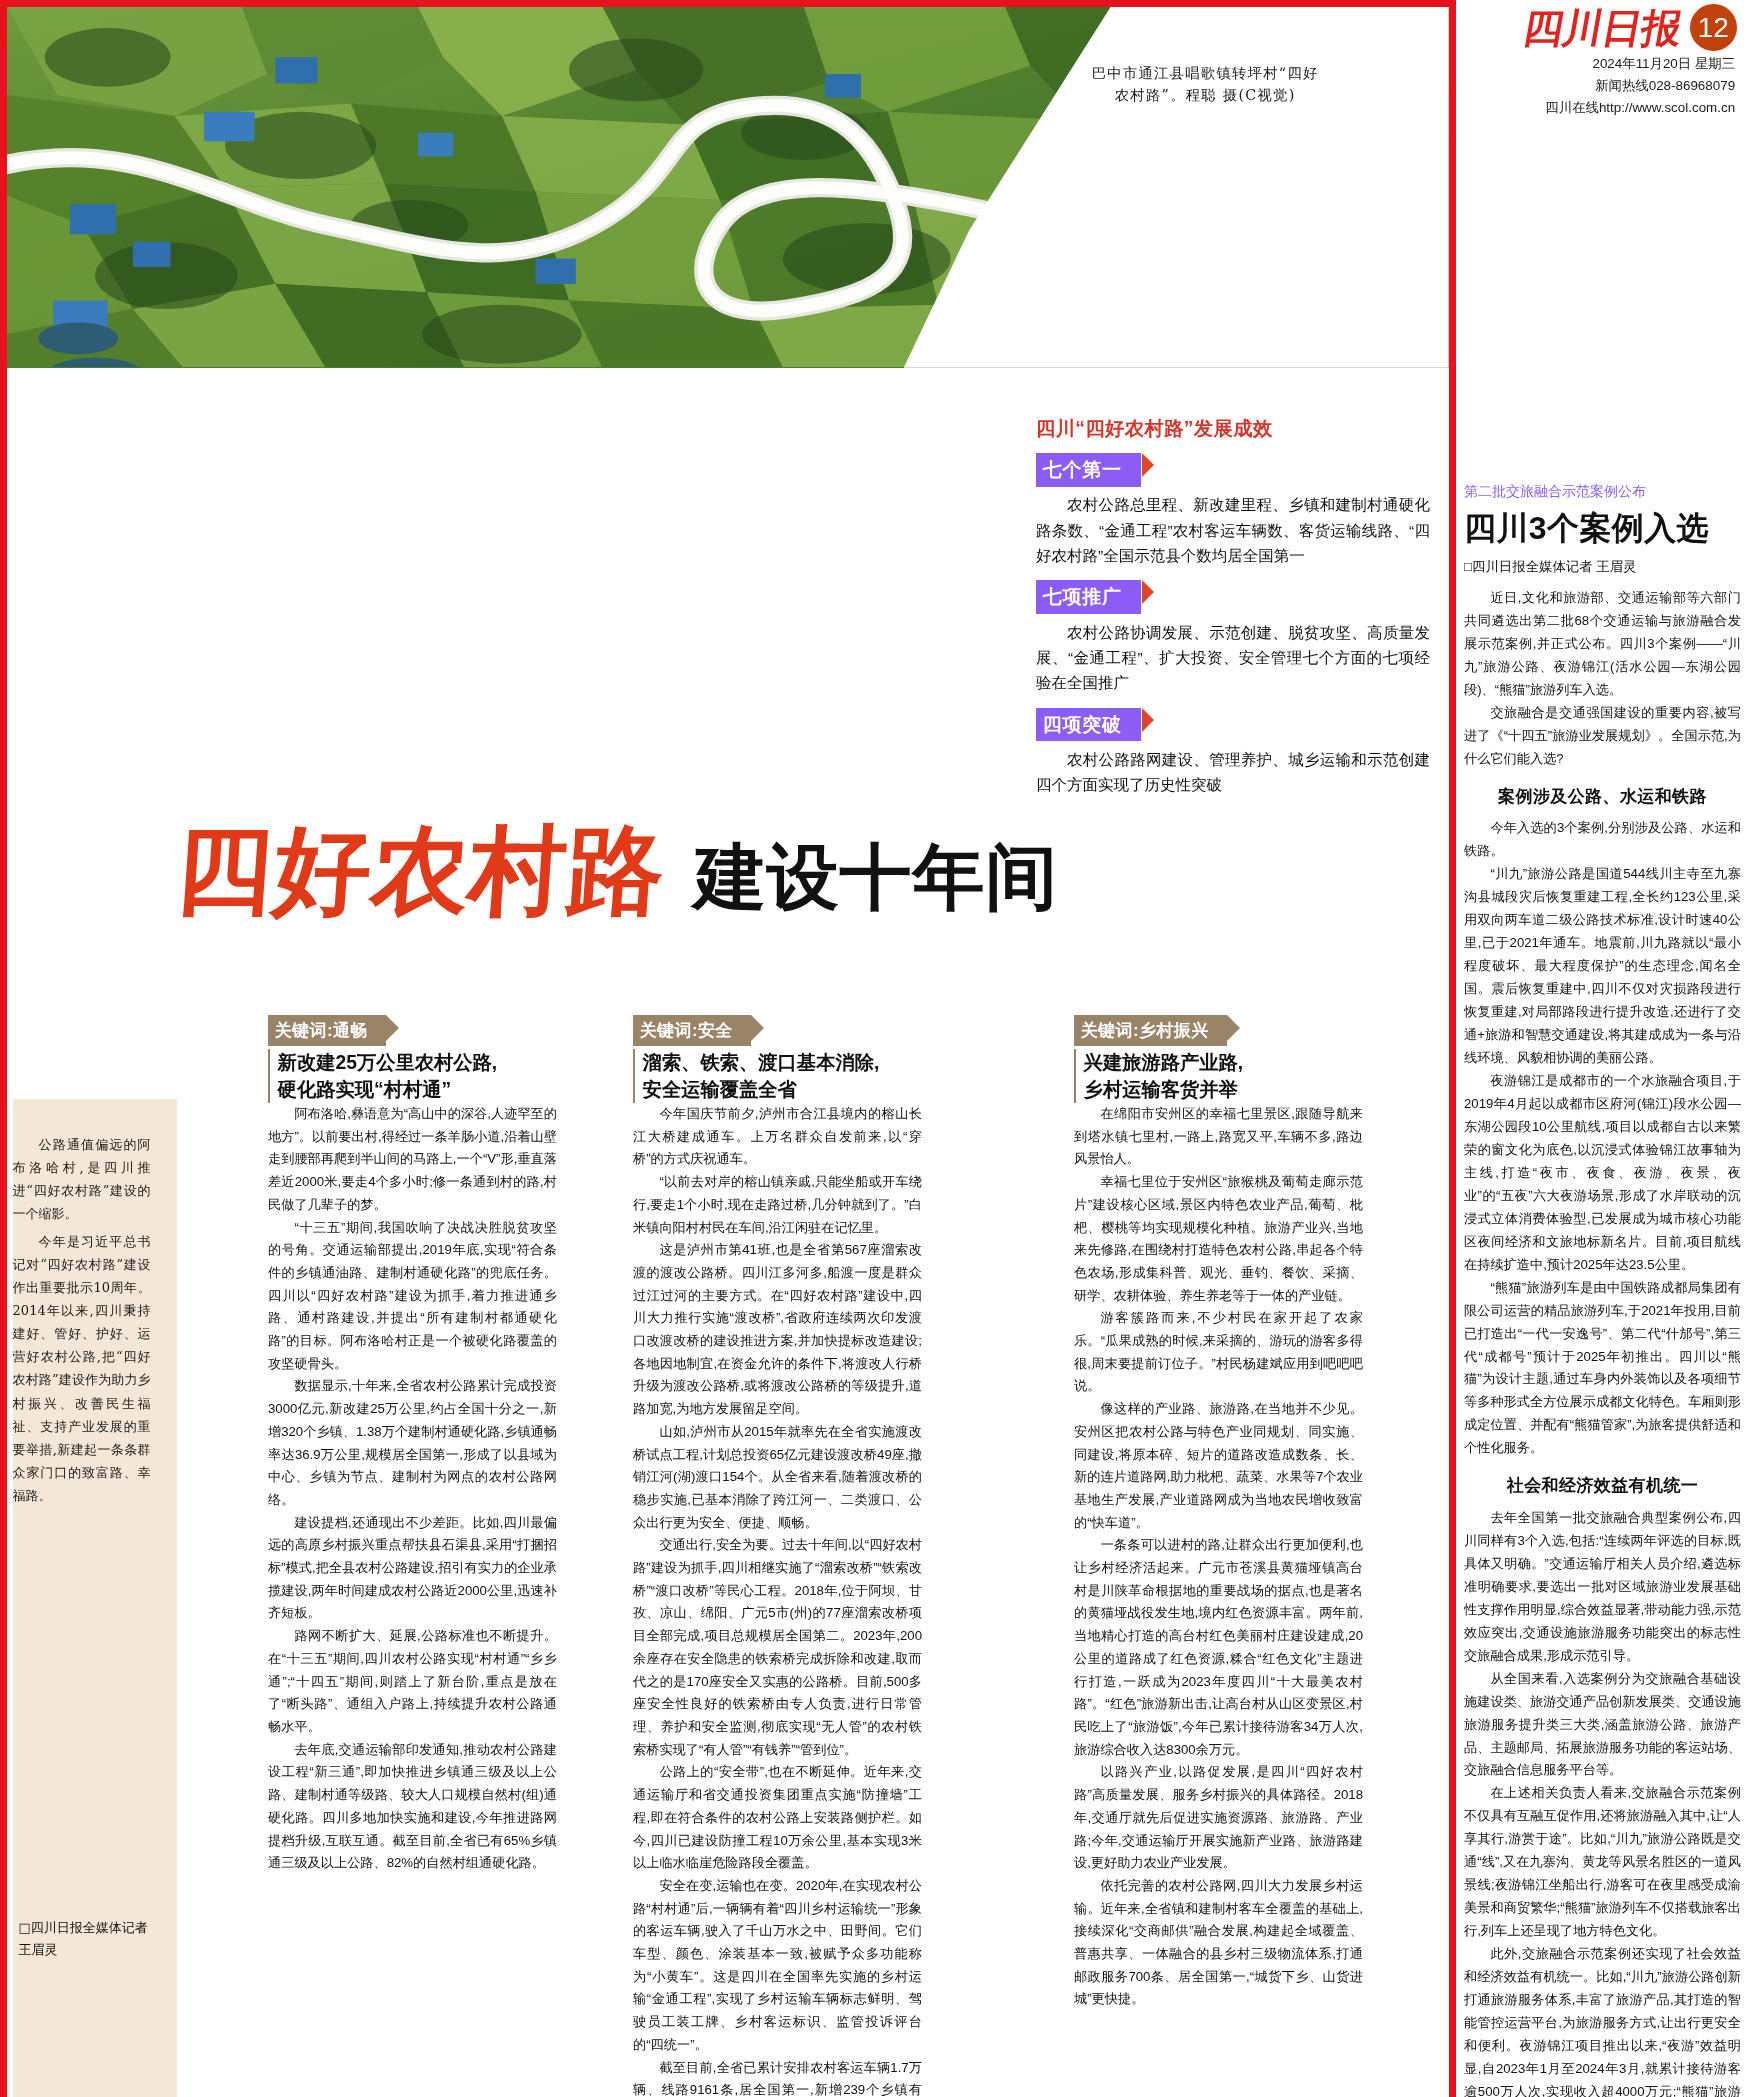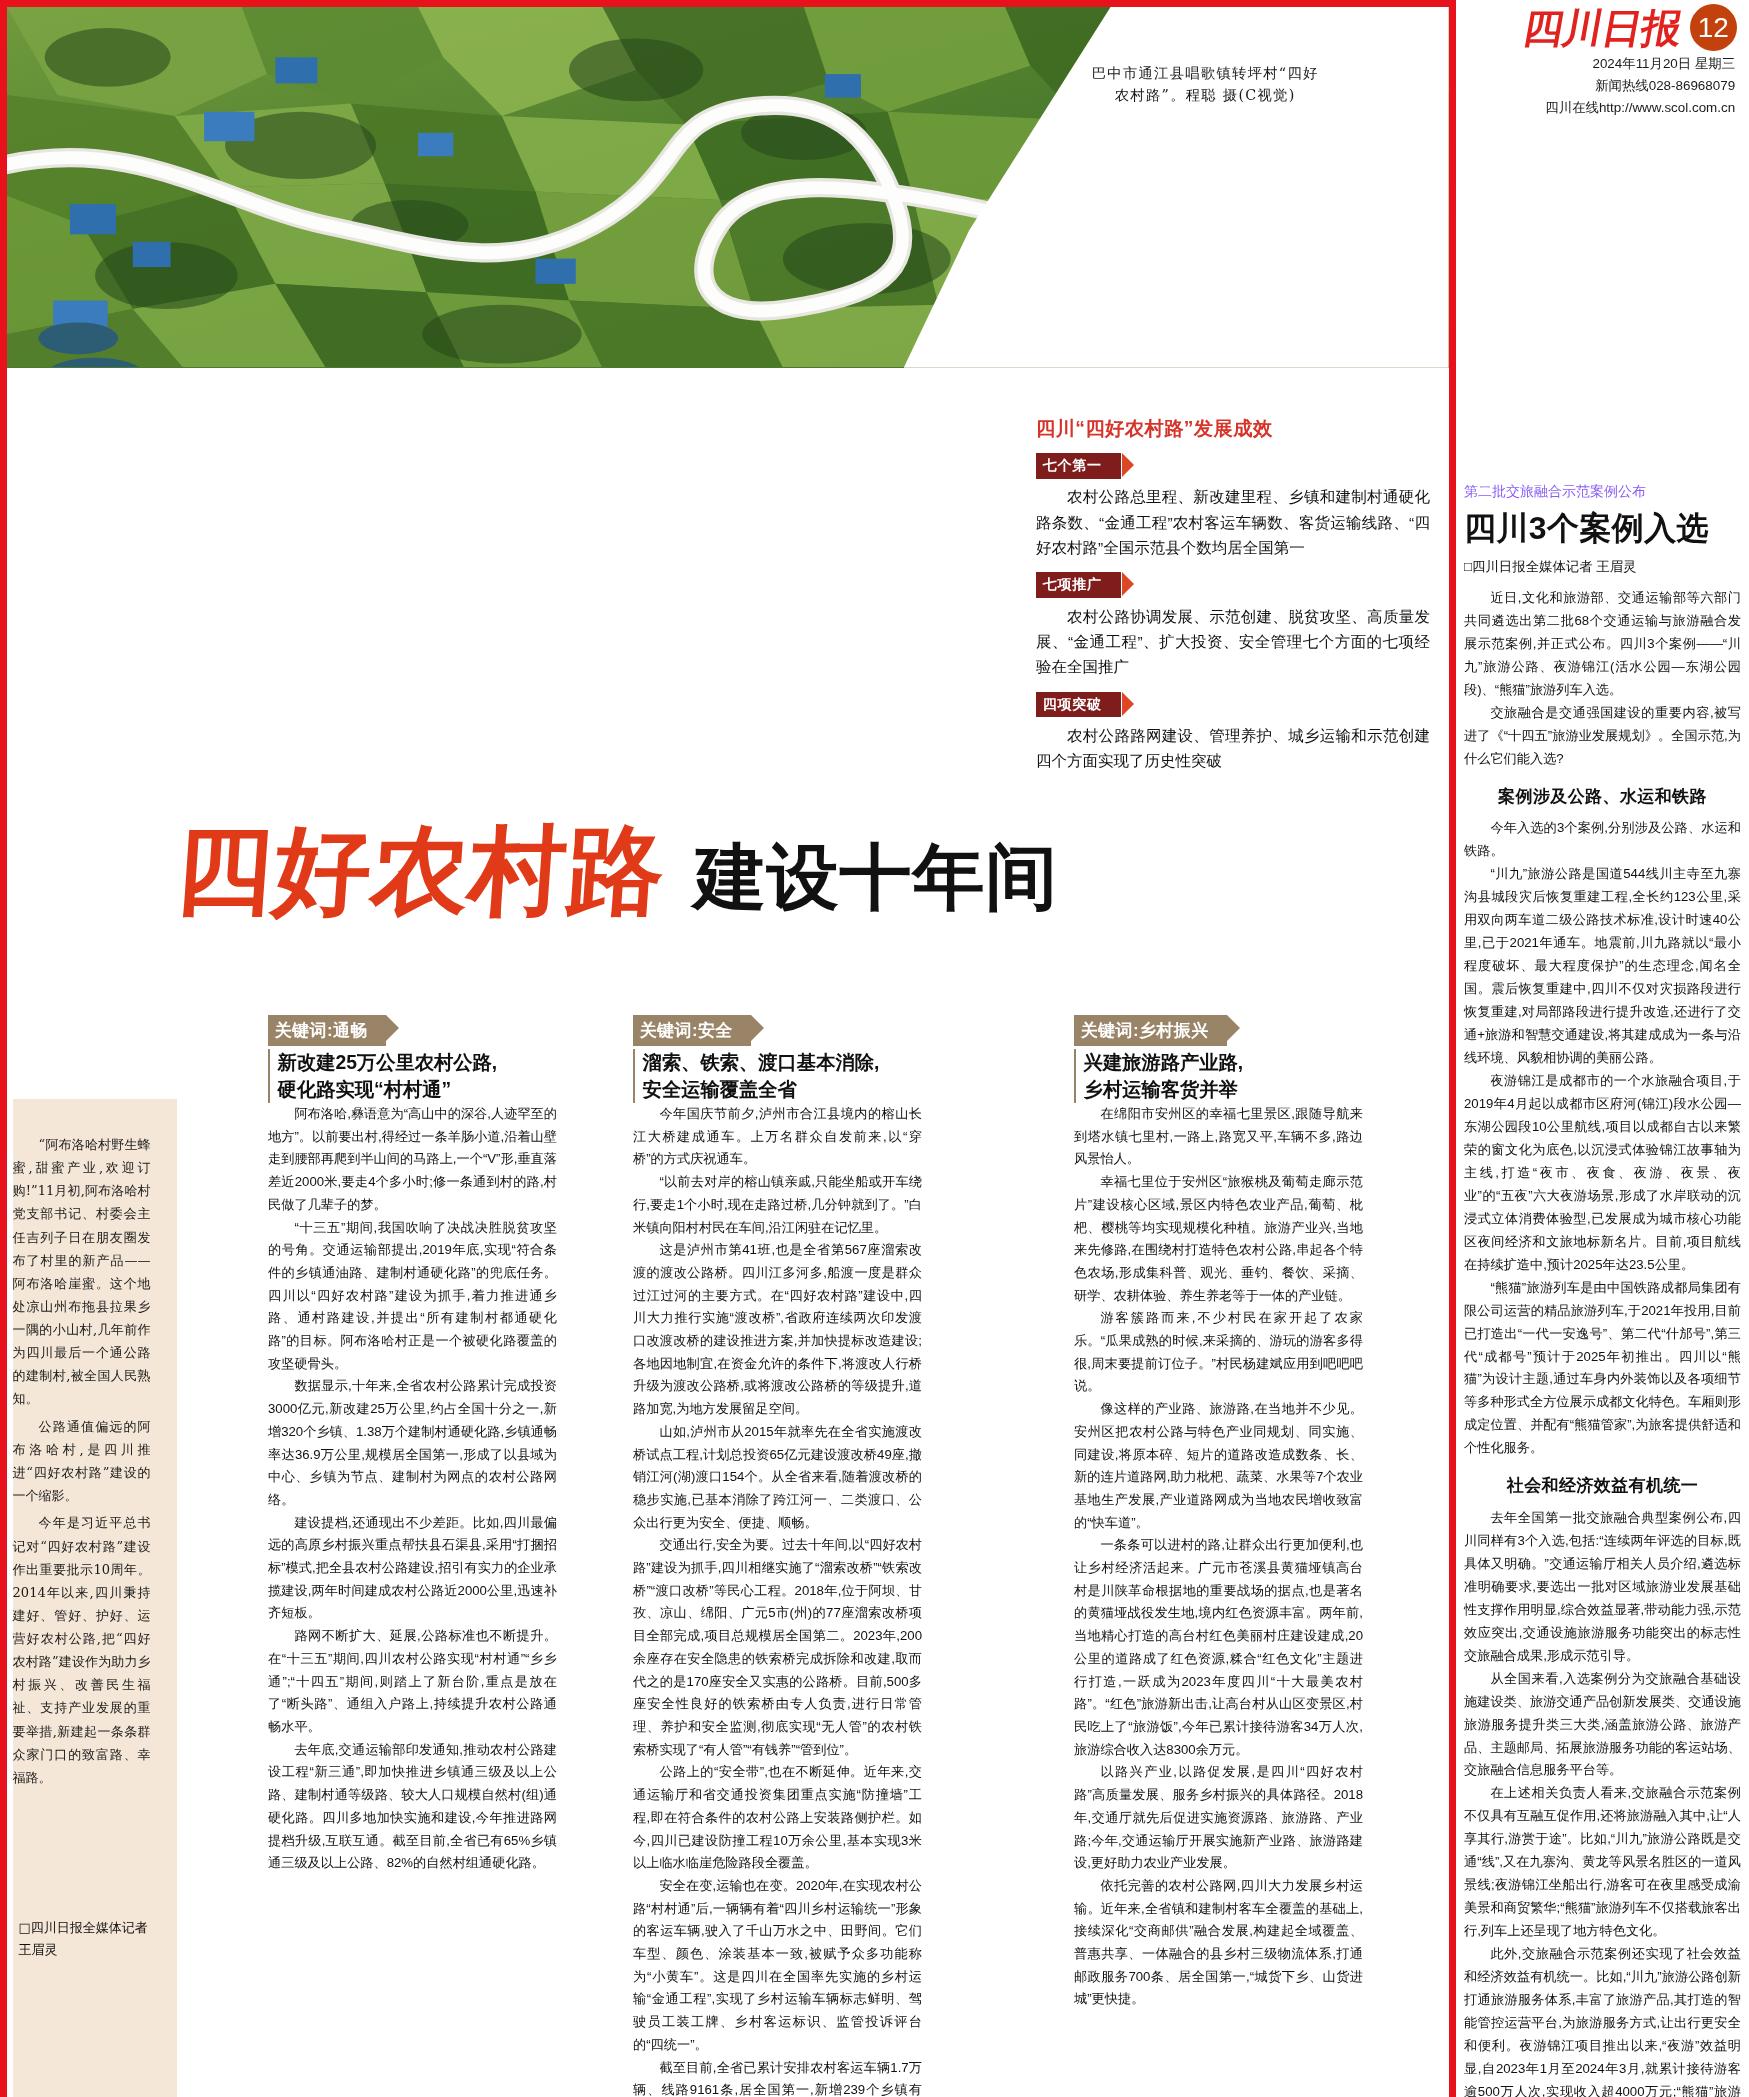--- a/index.html
+++ b/index.html
@@ -38,21 +38,21 @@
   
   .factbox {
     position:absolute; left:1036px; top:415px; width:394px;
   }
   .factbox-title {
     font-size:19.3px; font-weight:bold; color:#d6342a; letter-spacing:0.4px;
     margin-bottom:11px; white-space:nowrap;
   }
   .fact-tag {
     display:inline-block; position:relative;
-    background:#7f1d1d; color:#fff; font-size:14px; font-weight:bold;
+    background:#8b5cf6; color:#fff; font-size:19px; font-weight:bold;
     padding:3.8px 19.3px 3.8px 6.7px; margin-bottom:5.9px; letter-spacing:0.8px;
   }
   .fact-tag::after{
     content:""; position:absolute; right:-12.6px; top:0;
     width:0;height:0;border-top:12.6px solid transparent;border-bottom:12.6px solid transparent;
     border-left:12.6px solid #de4726;
   }
   .fact-body {
     font-size:15.5px; line-height:1.62; color:#111; text-indent:2em;
     text-align:justify; margin-bottom:12.6px; letter-spacing:0px;
@@ -269,21 +269,20 @@
 
   <div class="head-wrap">
     <div class="head-main">
       <span class="head-red">四好农村路</span>
       <span class="head-black">建设十年间</span>
     </div>
   </div>
 
   <div class="sidebar"></div>
   <div class="sidebar-txt">
-    <p>“阿布洛哈村野生蜂蜜,甜蜜产业,欢迎订购!”11月初,阿布洛哈村党支部书记、村委会主任吉列子日在朋友圈发布了村里的新产品——阿布洛哈崖蜜。这个地处凉山州布拖县拉果乡一隅的小山村,几年前作为四川最后一个通公路的建制村,被全国人民熟知。</p>
     <p>公路通值偏远的阿布洛哈村,是四川推进“四好农村路”建设的一个缩影。</p>
     <p>今年是习近平总书记对“四好农村路”建设作出重要批示10周年。2014年以来,四川秉持建好、管好、护好、运营好农村公路,把“四好农村路”建设作为助力乡村振兴、改善民生福祉、支持产业发展的重要举措,新建起一条条群众家门口的致富路、幸福路。</p>
   </div>
   <div class="byline-vert">
     <div>□四川日报全媒体记者</div>
     <div>王眉灵</div>
   </div>
 
   <div class="kw-head" style="left:268px; top:1015px; width:289px;">
     <div class="kw-tag">关键词:通畅</div>

